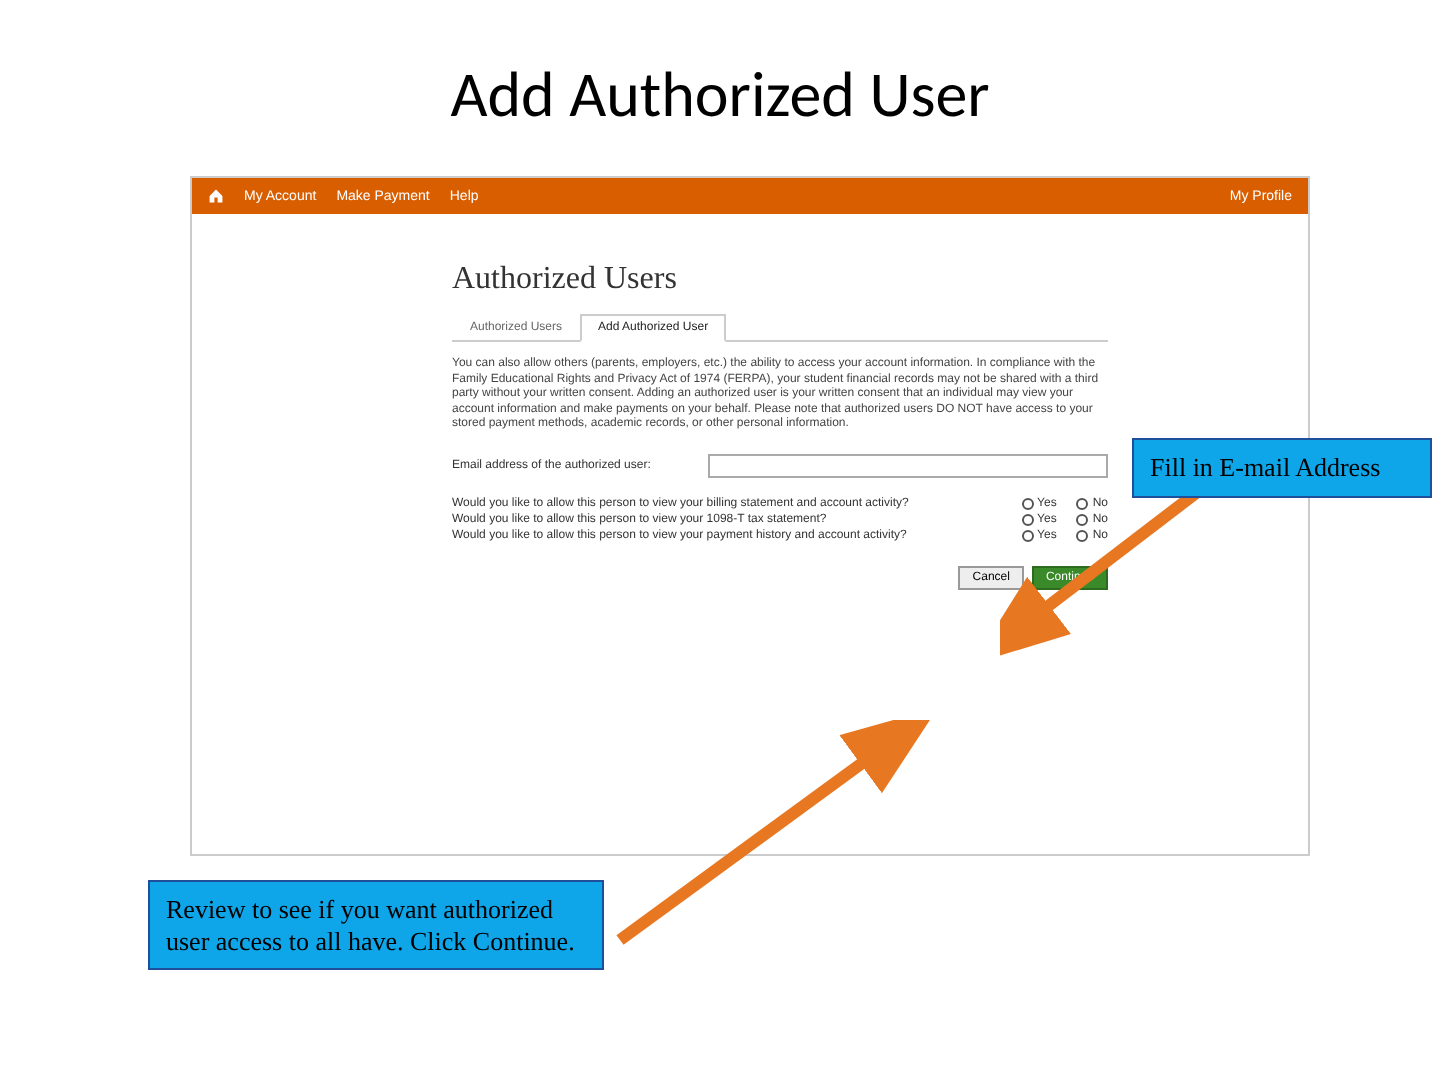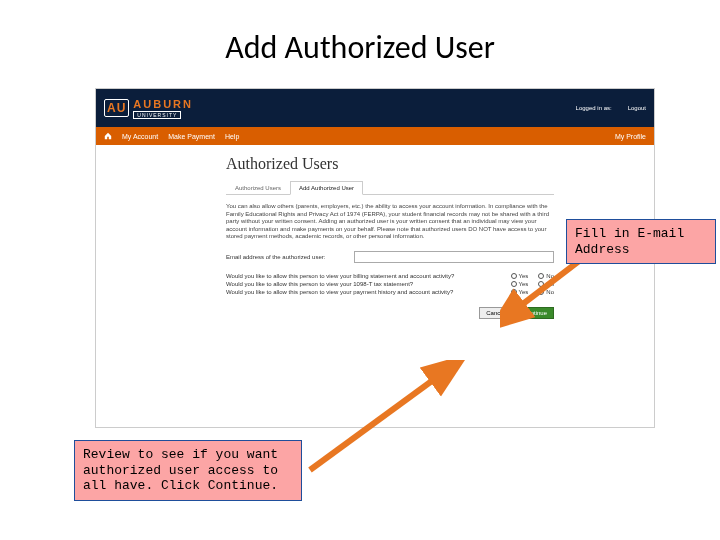--- a/index.html
+++ b/index.html
@@ -8,60 +8,47 @@
   .app { position: absolute; left: 95px; top: 88px; width: 560px; height: 340px; border: 1px solid #ccc; font-size: 7px; background: #fff; }
   .header-bar { background: #0b1e3b; color: #fff; height: 38px; display:flex; align-items:center; padding: 0 8px; justify-content: space-between; }
   .logo-wrap { display:flex; align-items:center; gap:4px; }
   .logo-mark { color:#e87722; font-weight:bold; font-size:12px; letter-spacing:1px; border:1px solid #fff; padding:1px 2px; border-radius:2px; display:flex; align-items:center; }
   .logo-text { font-size:11px; letter-spacing:2px; color:#e87722; font-weight:bold; }
   .logo-sub { color:#fff; font-size:5px; letter-spacing:1px; border:1px solid #fff; padding:0px 3px; margin-top:1px; display:inline-block; }
   .header-right { display:flex; gap:16px; font-size:6px; align-items:center; }
   .nav-bar { background:#d95e00; color:#fff; height:18px; display:flex; align-items:center; padding:0 8px; justify-content: space-between; font-size:7px; }
   .nav-left { display:flex; gap:10px; align-items:center; }
   .home-icon { width:8px; height:8px; display:inline-block; }
-  .content { padding: 10px 100px 10px 130px; }
+  .content { padding: 24px 100px 10px 130px; }
   .page-h1 { font-family: Georgia, serif; font-size: 16px; color:#333; font-weight:normal; margin-bottom:8px; }
   .tabs { display:flex; border-bottom:1px solid #ccc; margin-bottom:8px; }
   .tab { padding:3px 8px; font-size:6px; color:#666; border:1px solid transparent; border-bottom:none; }
   .tab.active { border-color:#ccc; background:#fff; color:#222; border-bottom:1px solid #fff; margin-bottom:-1px; }
   .desc { font-size:6px; color:#444; line-height:1.25; margin-bottom:10px; }
   .email-row { display:flex; align-items:center; gap:8px; margin:6px 0 10px; }
   .email-label { font-size:6px; color:#333; flex:0 0 120px; }
   .email-input { flex:1; height:12px; border:1px solid #aaa; background:#fff; font-size:6px; padding:0 2px; }
   .q-row { display:flex; align-items:center; justify-content:space-between; font-size:6px; color:#333; margin:2px 0; }
   .q-opts { display:flex; gap:10px; align-items:center; }
   .q-opts label { display:flex; align-items:center; gap:2px; }
   .radio { width:6px; height:6px; border:1px solid #555; border-radius:50%; display:inline-block; }
   .btn-row { display:flex; gap:4px; justify-content:flex-end; margin-top:12px; }
   .btn { font-size:6px; padding:2px 6px; border:1px solid #999; background:#eee; cursor:pointer; }
   .btn.primary { background:#3a8a2a; color:#fff; border-color:#2d6b20; }
-  .callout { position:absolute; background:#fca5a5; border:1.5px solid #1f4e9b; padding:6px 8px; font-family: Liberation Mono, monospace; font-size:13px; color:#000; line-height:1.2; }
+  .callout { position:absolute; background:#0ea5e9; border:1.5px solid #1f4e9b; padding:6px 8px; font-family: Liberation Serif, serif; font-size:13px; color:#000; line-height:1.2; }
   .callout1 { left:566px; top:219px; width:150px; }
   .callout2 { left:74px; top:440px; width:228px; }
   svg.arrow { position:absolute; pointer-events:none; }
 </style>
 </head>
 <body>
 
 <div class="slide-title">Add Authorized User</div>
 
 <div class="app">
-  <div class="header-bar">
-    <div class="logo-wrap">
-      <span class="logo-mark">AU</span>
-      <span>
-        <span class="logo-text">AUBURN</span><br>
-        <span class="logo-sub">UNIVERSITY</span>
-      </span>
-    </div>
-    <div class="header-right">
-      <span>Logged in as:</span>
-      <span>Logout</span>
-    </div>
-  </div>
   <div class="nav-bar">
     <div class="nav-left">
       <span class="home-icon">
         <svg viewBox="0 0 10 10" width="8" height="8">
             <path d="M1 5 L5 1 L9 5 L9 9 L6 9 L6 6 L4 6 L4 9 L1 9 Z" fill="#fff"></path>
           </svg>
       </span>
       <span>My Account</span>
       <span>Make Payment</span>
       <span>Help</span>

